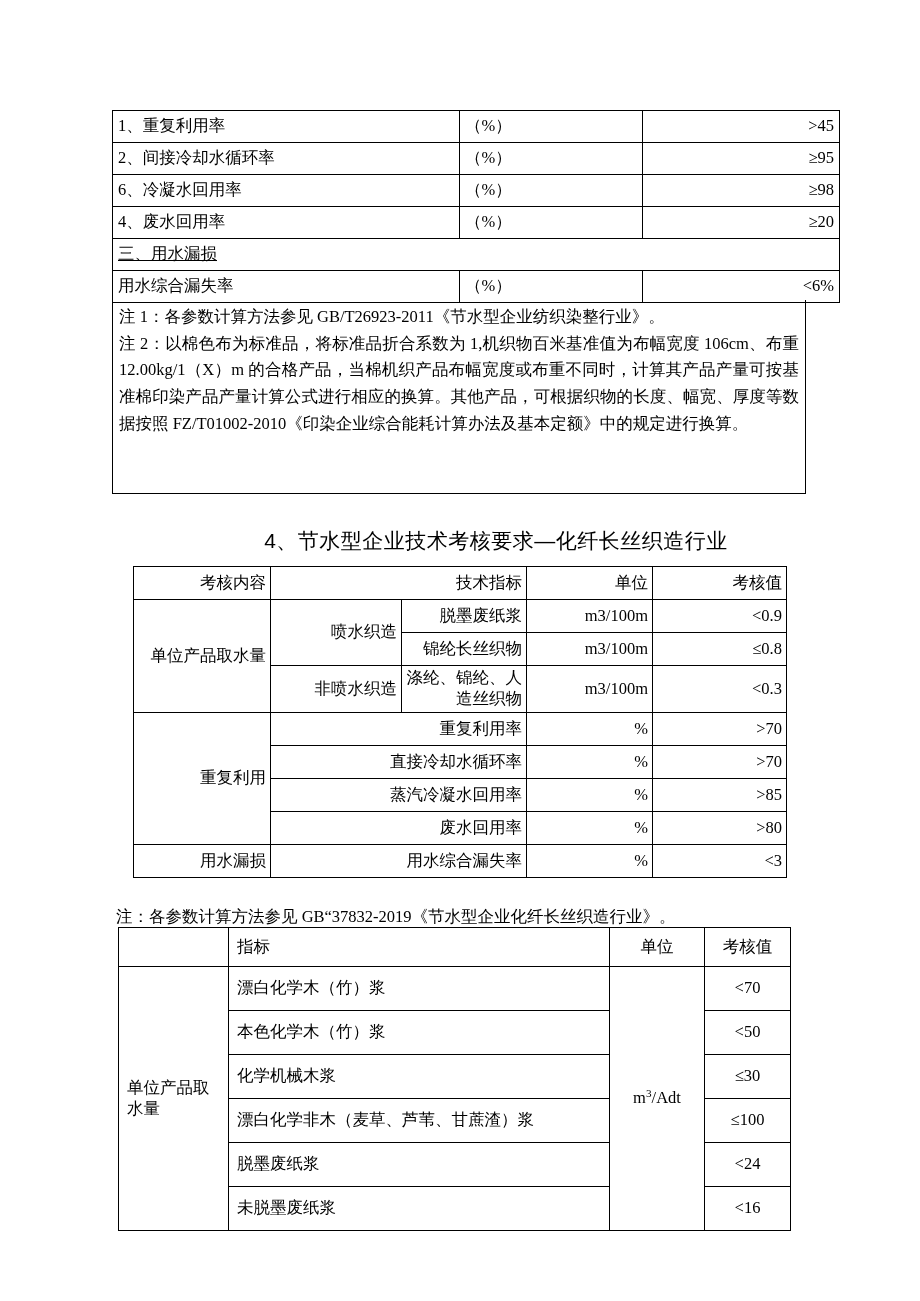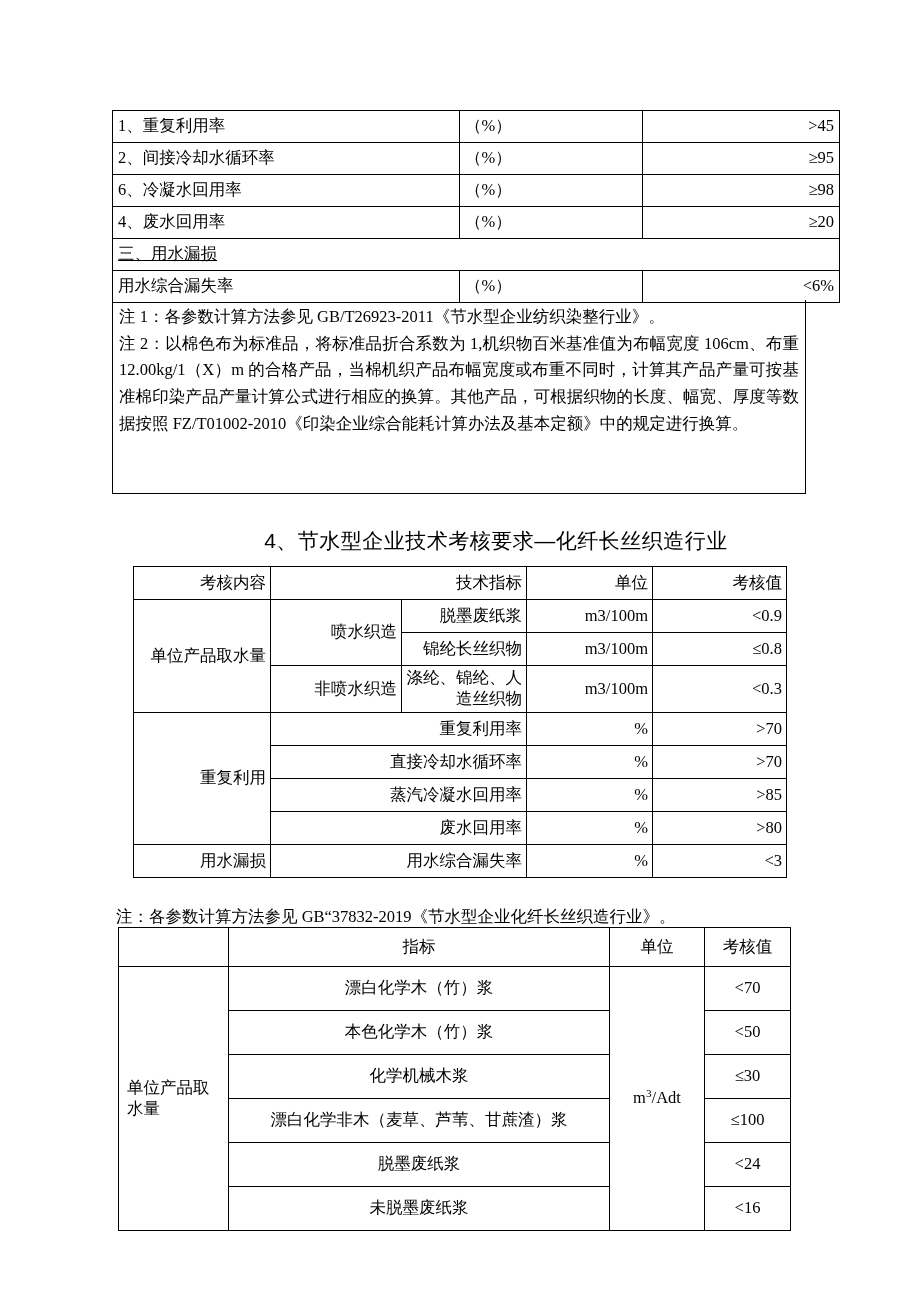--- a/index.html
+++ b/index.html
@@ -135,21 +135,21 @@
   }
   .tbl5 {
     width: 672px;
     font-size: 16.5px;
   }
   .tbl5 td {
     height: 39px;
     padding: 2px 8px;
   }
   .tbl5 .col-a { width: 110px; text-align: left; }
-  .tbl5 .col-b { width: 381px; text-align: center; }
+  .tbl5 .col-b { width: 381px; text-align: left; }
   .tbl5 .col-c { width: 95px;  text-align: center; }
   .tbl5 .col-d { width: 86px;  text-align: center; }
   .tbl5 .hdr td { height: 34px; }
   .sup { font-size: 0.68em; vertical-align: super; line-height: 0; }
 </style>
 </head>
 <body>
 
 <div class="page">
 

